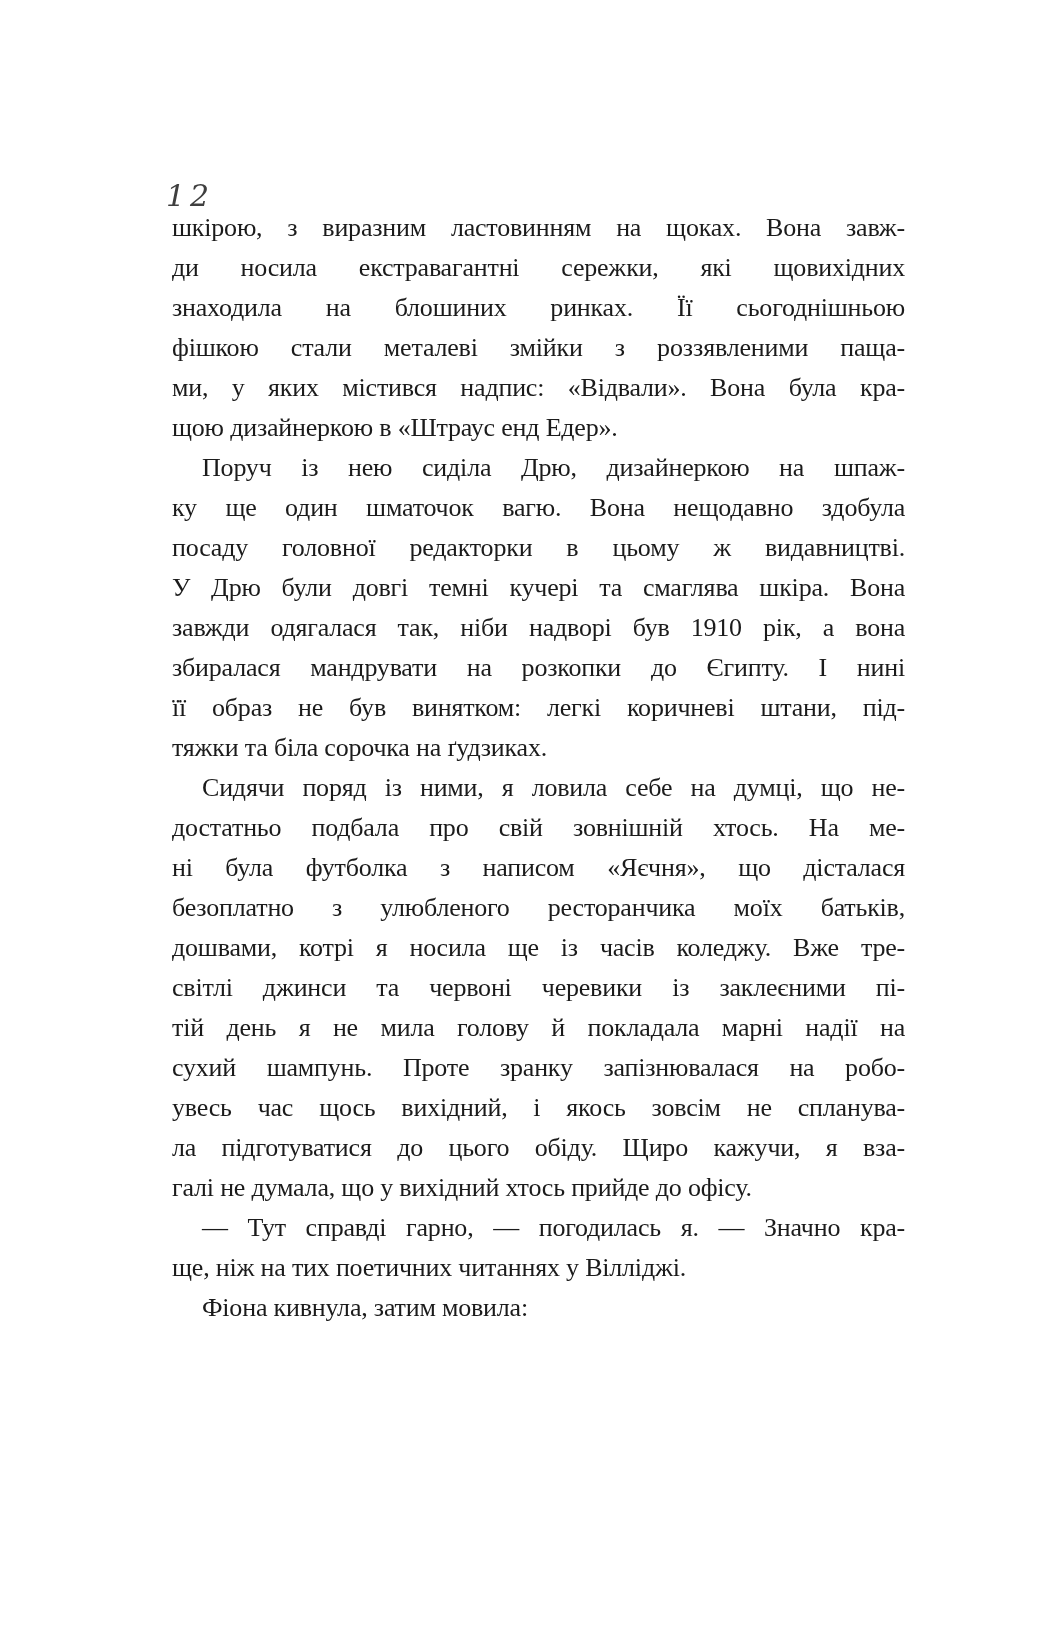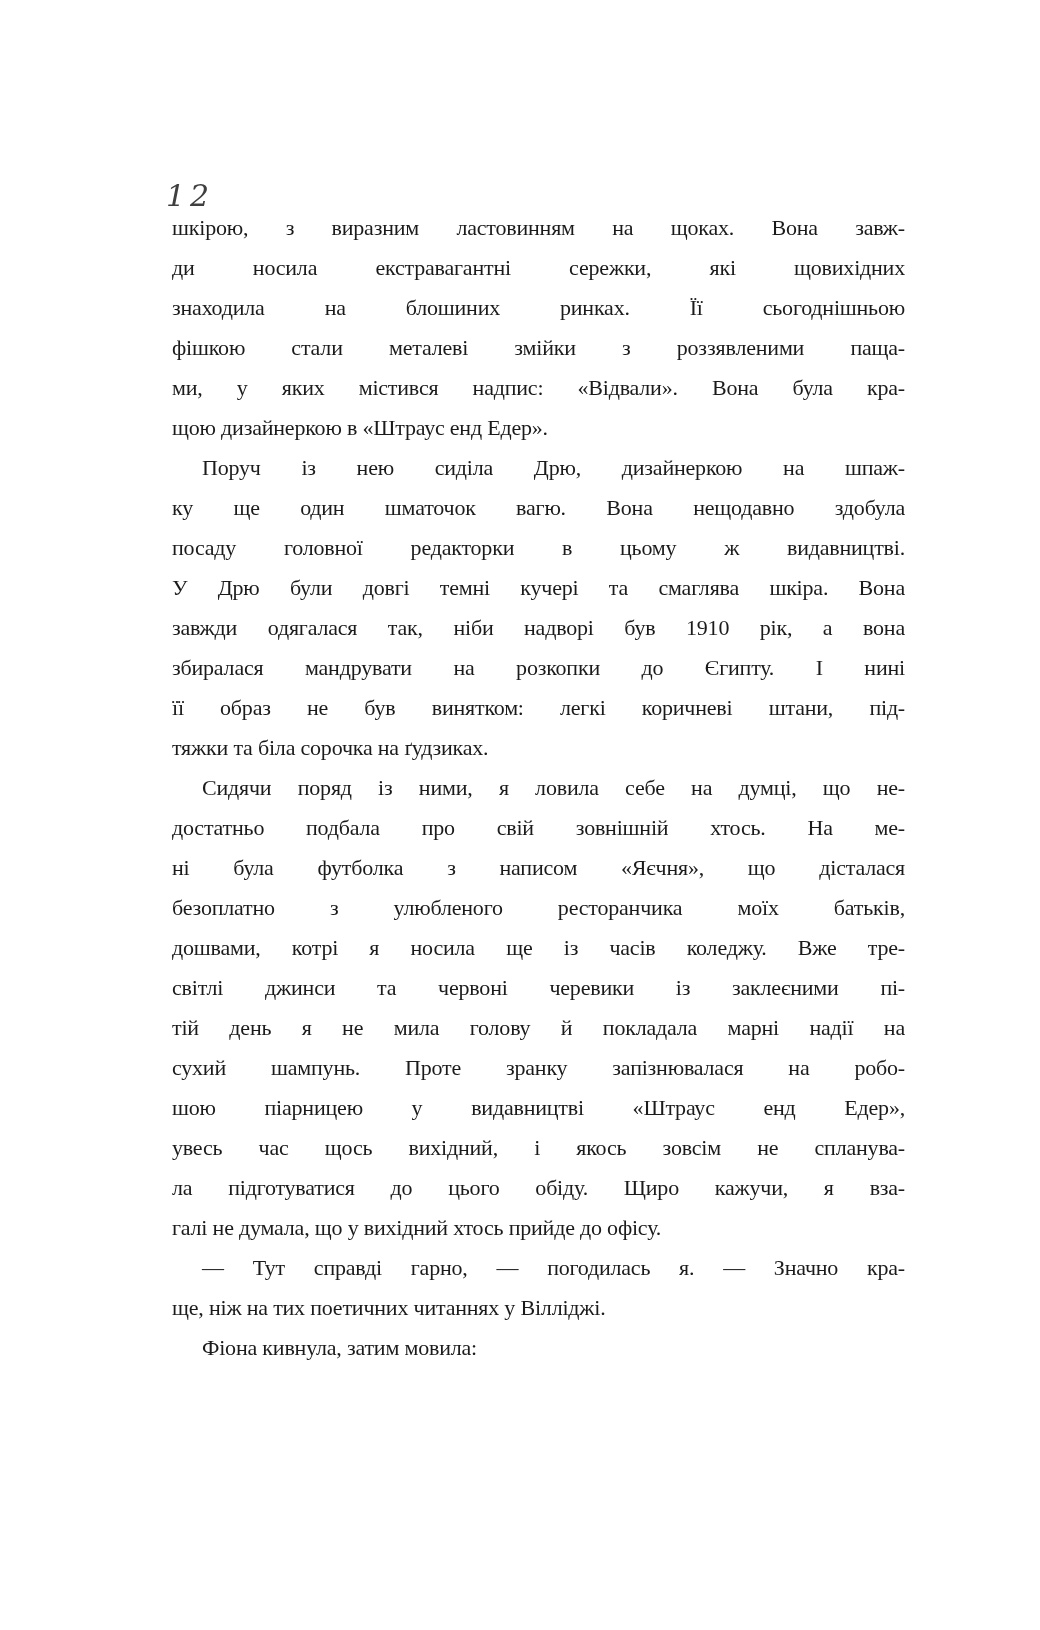--- a/index.html
+++ b/index.html
@@ -36,21 +36,21 @@
     position: absolute;
     left: 172px;
     top: 208px;
     width: 733px;
   }
   .paragraph {
     margin: 0;
     padding: 0;
   }
   .line {
-    font-size: 22px;
+    font-size: 26px;
     line-height: 40px;
     white-space: normal;
     text-align: justify;
     text-align-last: justify;
     letter-spacing: -0.2px;
   }
   .line.last {
     text-align: center;
     text-align-last: left;
   }
@@ -81,21 +81,20 @@
       <div class="line last">тяжки та біла сорочка на ґудзиках.</div>
       <div class="paragraph"></div>
       <div class="line indent">Сидячи поряд із ними, я ловила себе на думці, що не-</div>
       <div class="line">достатньо подбала про свій зовнішній хтось. На ме-</div>
       <div class="line">ні була футболка з написом «Яєчня», що дісталася</div>
       <div class="line">безоплатно з улюбленого ресторанчика моїх батьків,</div>
       <div class="line">дошвами, котрі я носила ще із часів коледжу. Вже тре-</div>
       <div class="line">світлі джинси та червоні черевики із заклеєними пі-</div>
       <div class="line">тій день я не мила голову й покладала марні надії на</div>
       <div class="line">сухий шампунь. Проте зранку запізнювалася на робо-</div>
-      <div class="line">шою піарницею у видавництві «Штраус енд Едер»,</div>
       <div class="line">увесь час щось вихідний, і якось зовсім не спланува-</div>
       <div class="line">ла підготуватися до цього обіду. Щиро кажучи, я вза-</div>
       <div class="line last">галі не думала, що у вихідний хтось прийде до офісу.</div>
       <div class="paragraph"></div>
       <div class="line indent">— Тут справді гарно, — погодилась я. — Значно кра-</div>
       <div class="line last">ще, ніж на тих поетичних читаннях у Вілліджі.</div>
       <div class="paragraph"></div>
       <div class="line last indent">Фіона кивнула, затим мовила:</div>
       <div class="paragraph"></div>
     </div>

